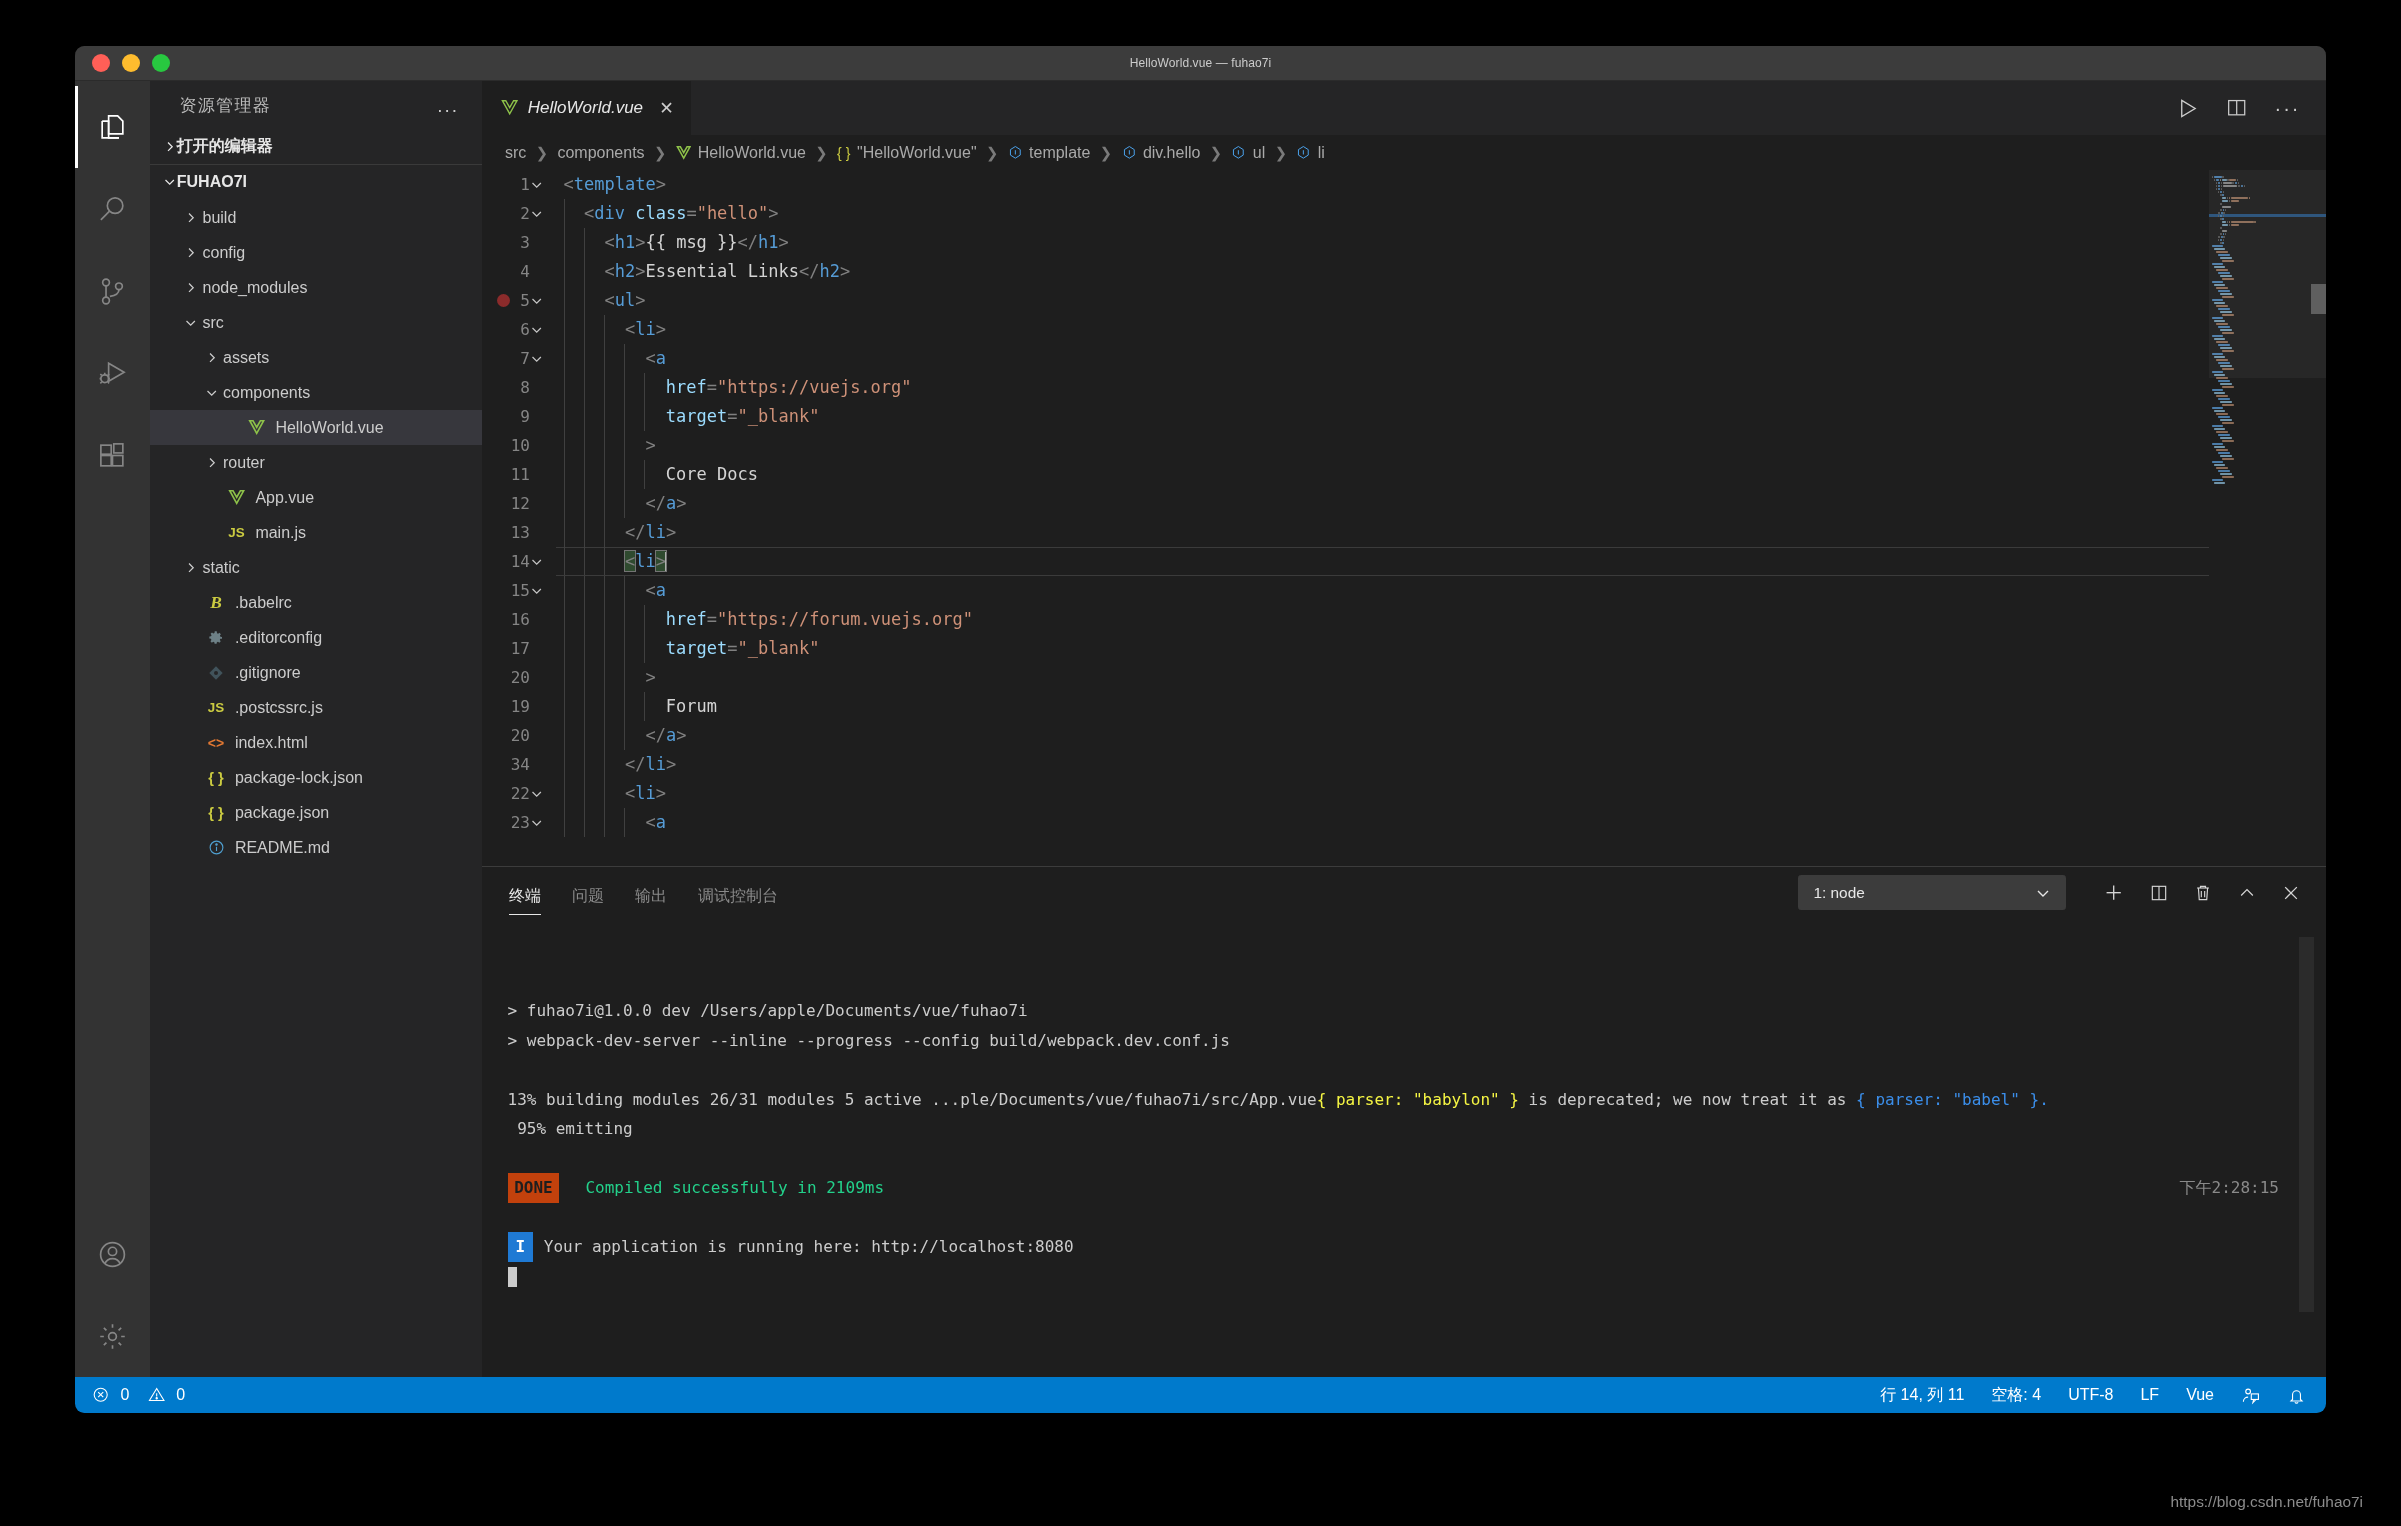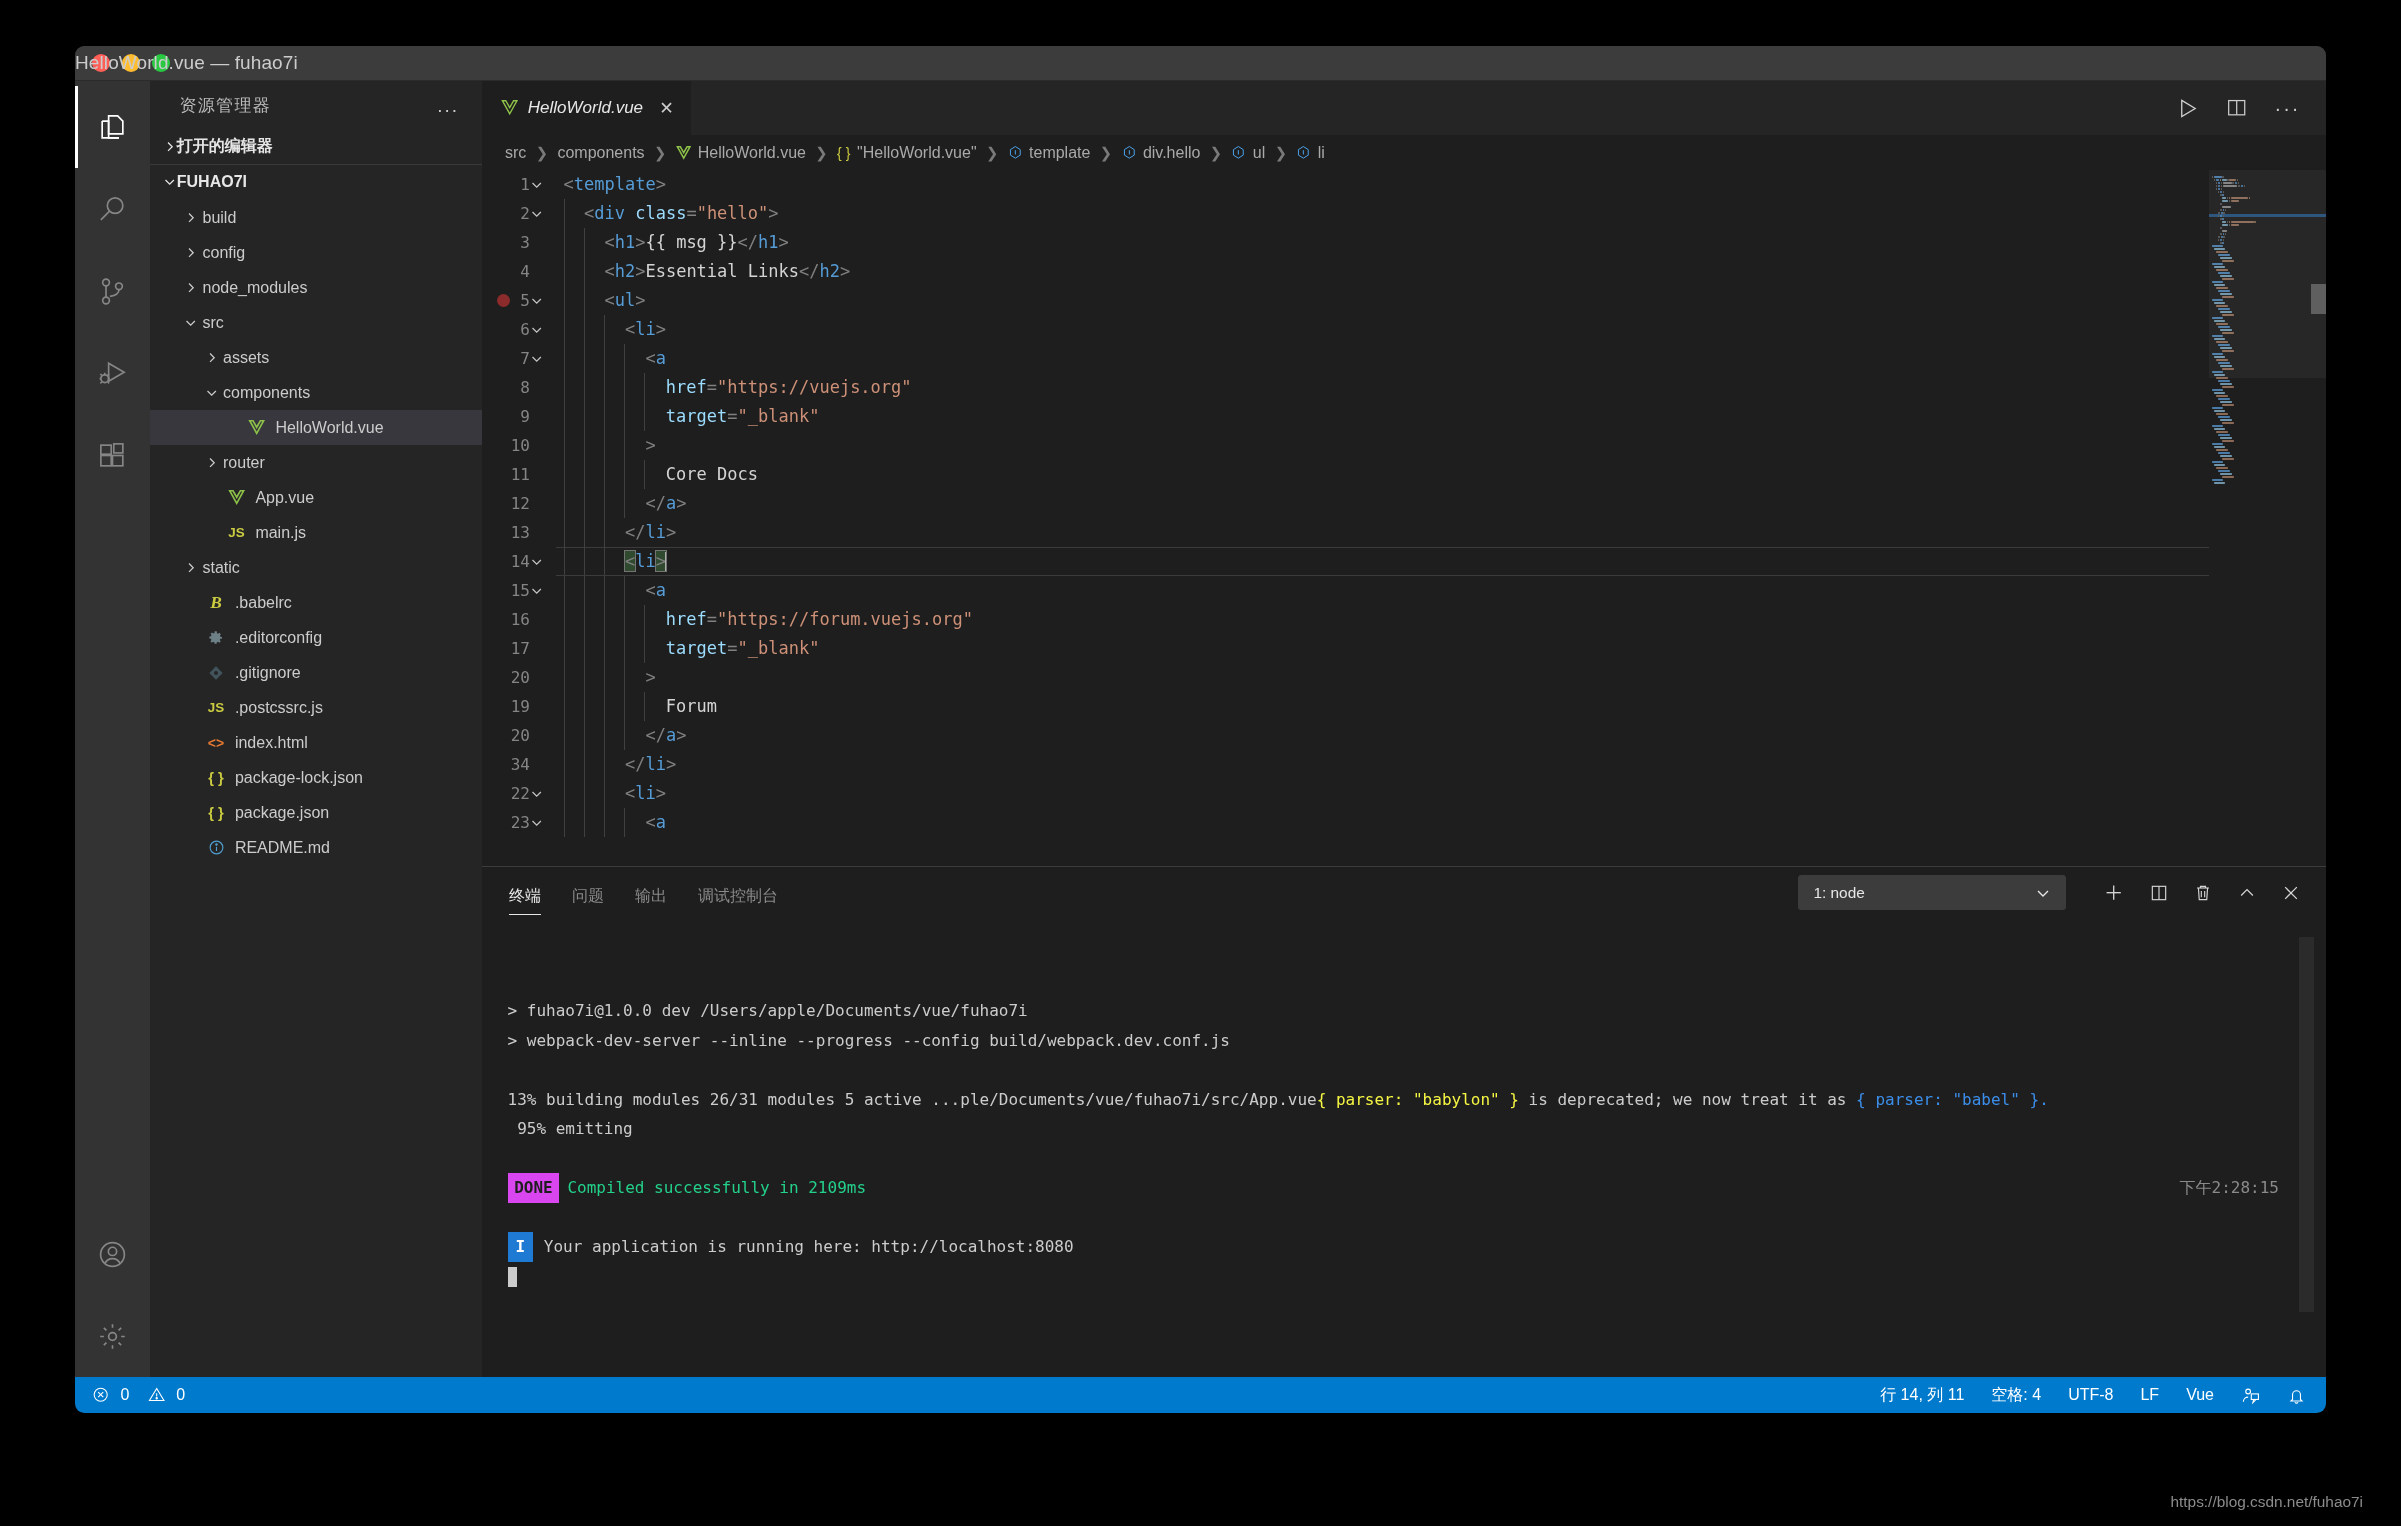--- a/index.html
+++ b/index.html
@@ -29,22 +29,22 @@
     display: flex; align-items: center;
     position: relative;
     border-bottom: 0.7px solid #2b2b2b;
   }
   .lights { display: flex; gap: 12px; margin-left: 17.4px; }
   .light { width: 18px; height: 18px; border-radius: 50%; }
   .l-red { background: #ff5f57; }
   .l-yellow { background: #febc2e; }
   .l-green { background: #28c840; }
   .title-text {
-    position: absolute; left: 0; right: 0; 
-    font-size: 19px; color: #cccccc; letter-spacing: 0.1px;
+    position: absolute; left: 0; right: 0; text-align: center;
+    font-size: 12px; color: #cccccc; letter-spacing: 0.1px;
     pointer-events: none;
   }
 
   
   .body { flex: 1; display: flex; min-height: 0; }
 
   
   .activitybar {
     width: 75px; flex: 0 0 75px;
     background: #333333;
@@ -271,22 +271,22 @@
   .term-body {
     flex: 1; min-height: 0; position: relative;
     padding: 19px 0 0 25.5px;
     font-family: "DejaVu Sans Mono", monospace;
     font-size: 16px; line-height: 29.5px; color: #cccccc;
     overflow: hidden;
   }
   .tline { white-space: pre; }
   .tspacer { height: 29.5px; }
   .badge-done {
-    display: inline-block; background: #d946ef; color: #1e1e1e;
-    font-weight: bold; padding: 0 6.7px; margin-right: 8px;
+    display: inline-block; background: #c2410c; color: #1e1e1e;
+    font-weight: bold; padding: 0 6.7px; margin-right: 26px;
   }
   .badge-i {
     display: inline-block; background: #1f7ad4; color: #ffffff;
     font-weight: bold; padding: 0 8px; margin-right: 10.7px;
   }
   .t-green { color: #23d18b; }
   .t-yellow { color: #f5f543; }
   .t-blue { color: #3b8eea; }
   .t-time { position: absolute; right: 47px; color: #8a8a8a; }
   .term-cursor {

